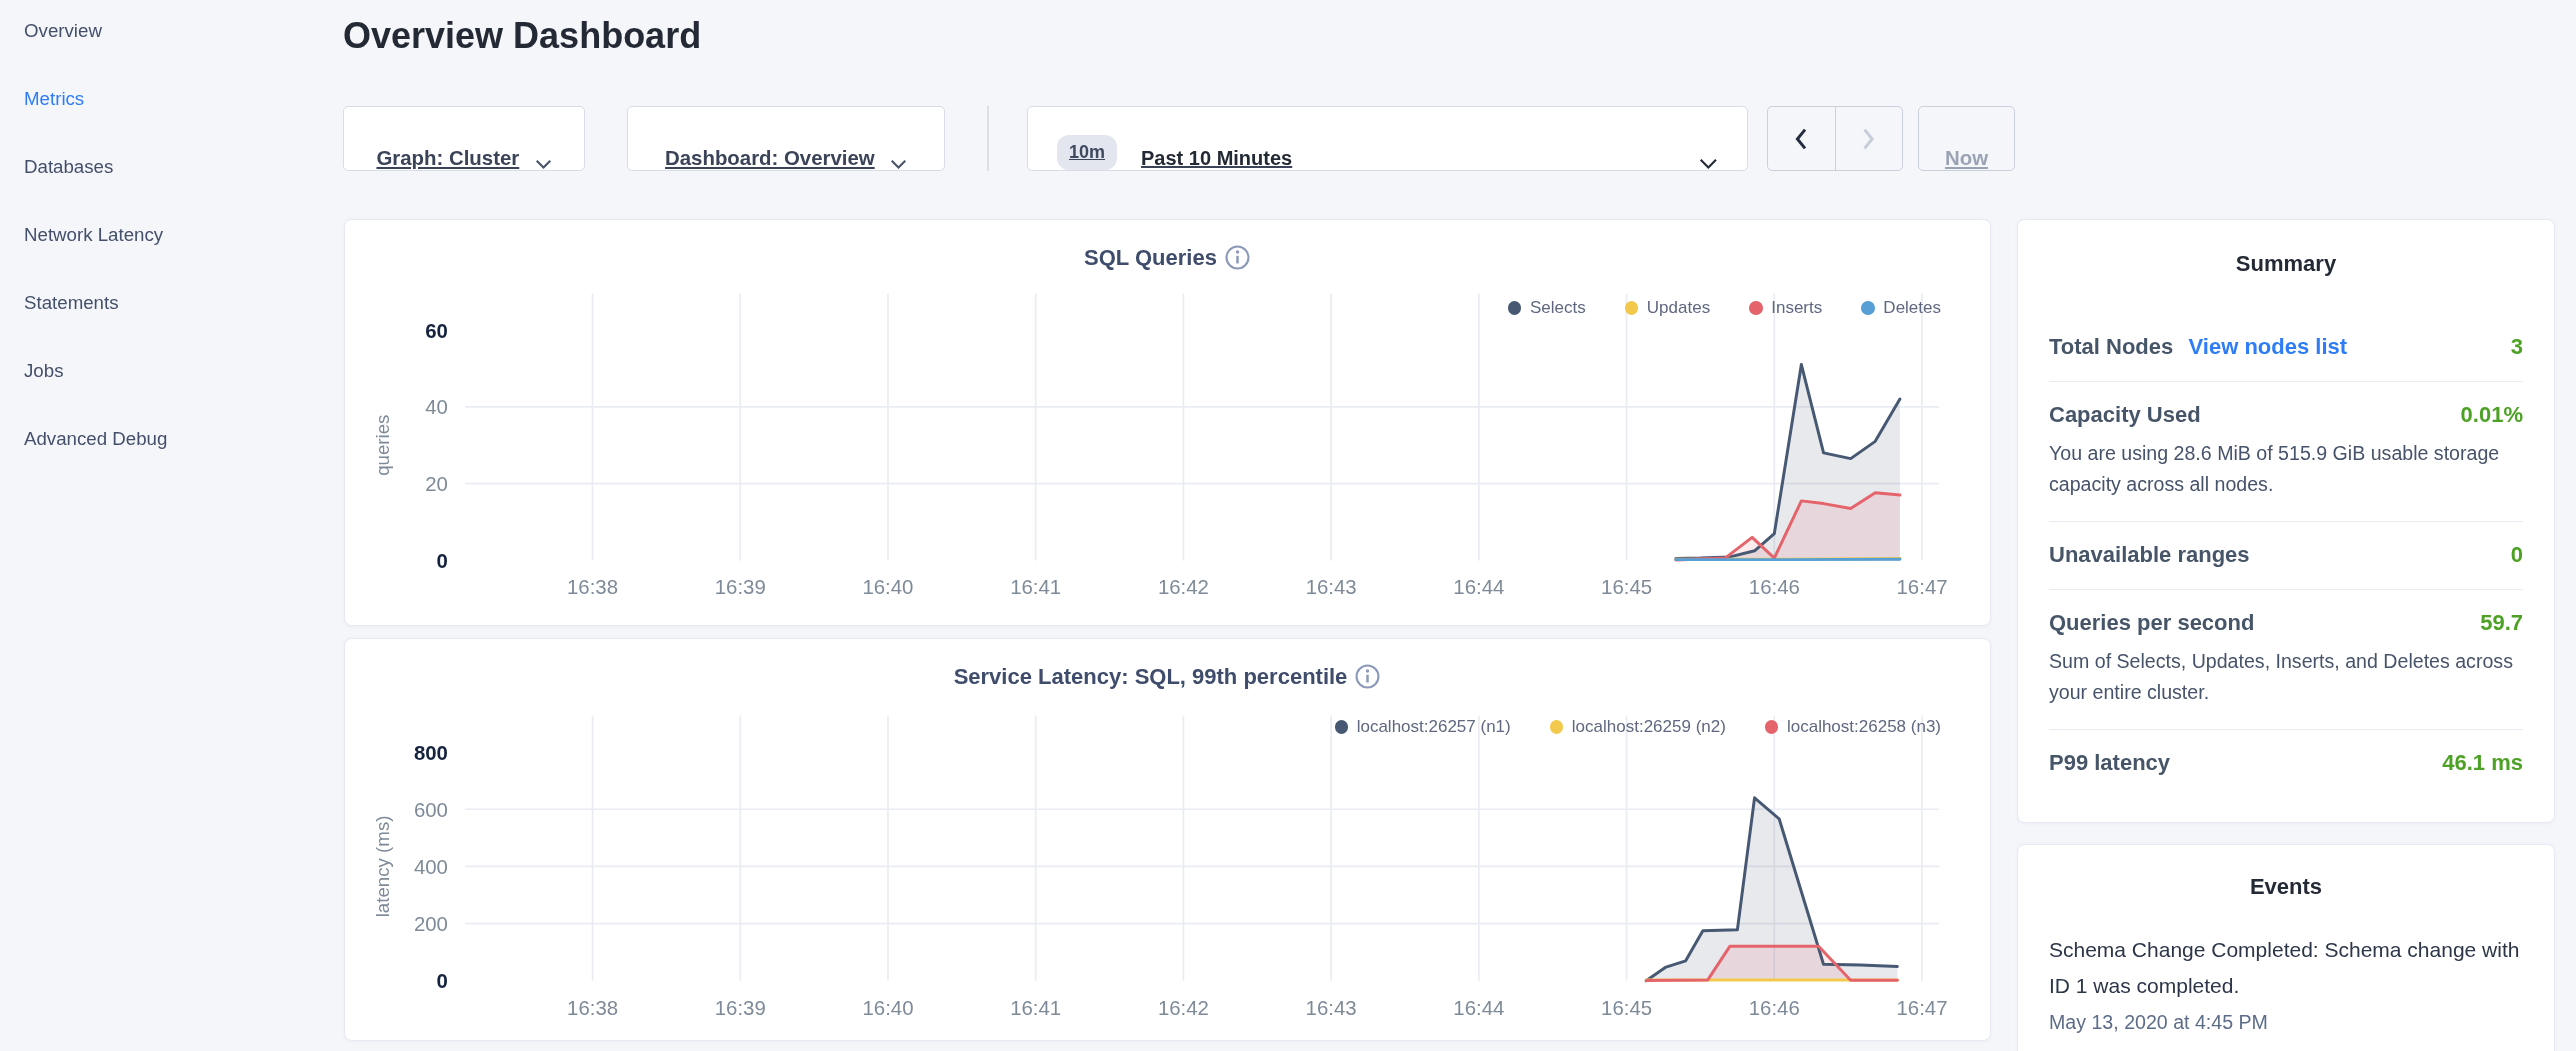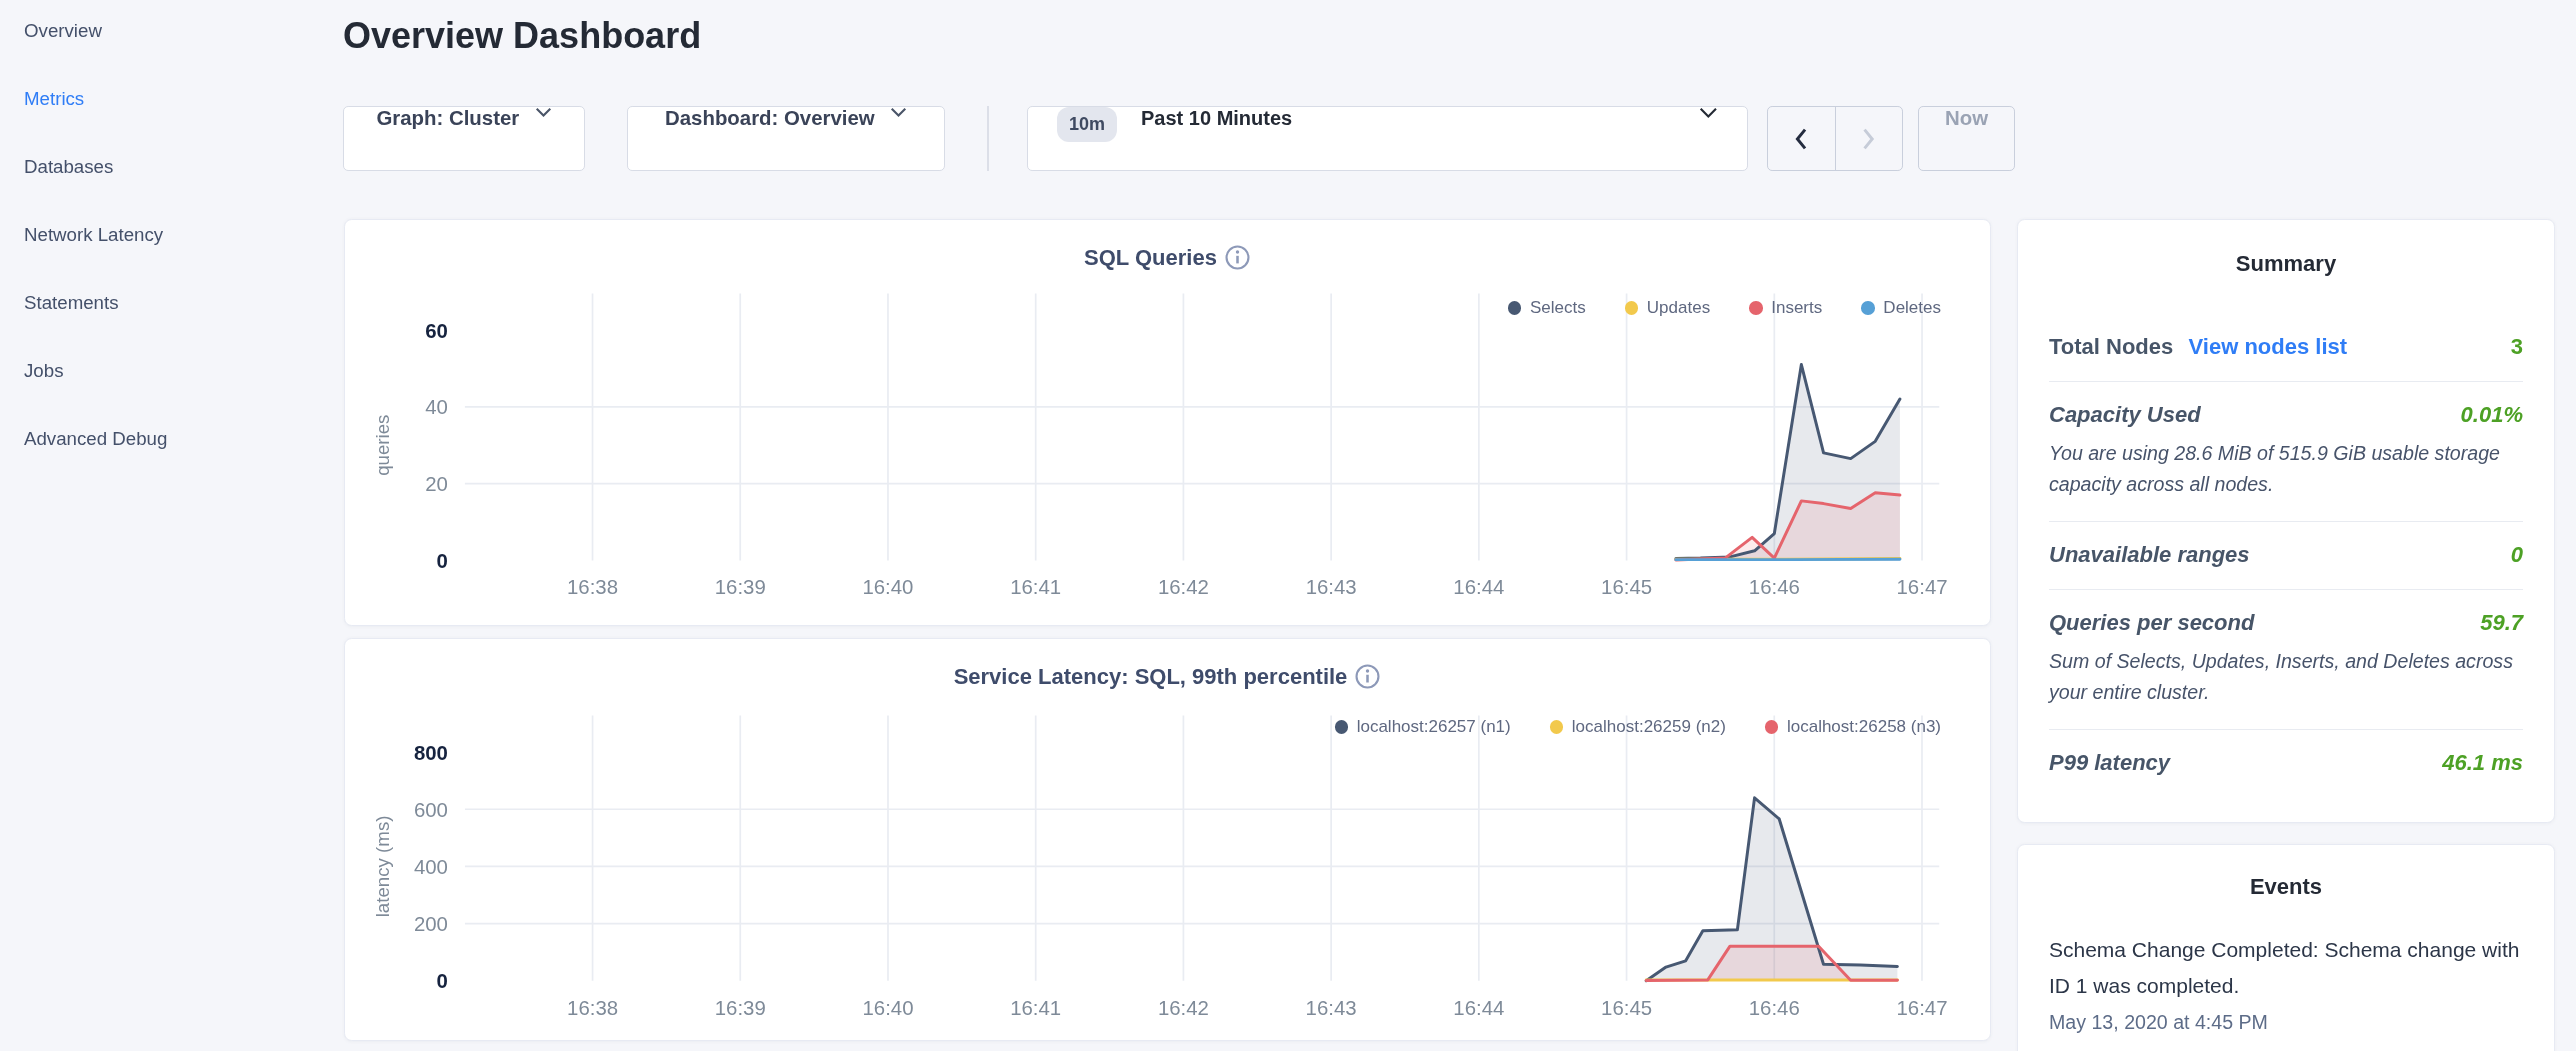--- a/index.html
+++ b/index.html
@@ -9,21 +9,21 @@
   
   .sidebar{position:absolute;left:0;top:0;width:333px;height:1051px;}
   .nav-item{padding:0 0 0 24px;height:68px;display:flex;align-items:flex-start;
     font-size:18.7px;color:#44506a;cursor:pointer;}
   .nav-item span{padding-top:20.4px;}
   .nav-item.active{color:#2f7df6;font-weight:400;}
 
   
   .page-title{position:absolute;left:343px;top:15.3px;font-size:36px;font-weight:600;color:#242a35;}
   .ctrl{position:absolute;top:106px;height:65px;box-sizing:border-box;border-radius:5.1px;
-    display:flex;align-items:flex-start;font-size:20.4px;font-weight:700;color:#3a4358;cursor:pointer;}
+    display:flex;align-items:flex-end;font-size:20.4px;font-weight:700;color:#3a4358;cursor:pointer;text-decoration:underline;}
   .dropdown-btn{background:#fff;border:0.9px solid #d8dce6;justify-content:center;gap:15.3px;}
   #graph-dd{left:343px;width:242px;}
   #dash-dd{left:627px;width:318px;}
   .vdivider{position:absolute;left:987px;top:106px;width:1.7px;height:65px;background:#dcdfe8;}
   #time-box{left:1027px;width:721px;background:#fff;border:0.9px solid #d8dce6;padding:0 29px;}
   .time-badge{background:#e3e6ee;border-radius:12px;padding:6.8px 12px;font-size:18px;font-weight:700;color:#3f4a61;margin-right:24px;}
   .time-label{font-size:20px;font-weight:700;color:#242a35;flex:1;}
   #arrow-group{left:1767px;width:136px;border:0.9px solid #c9cfdc;background:transparent;padding:0;}
   .arrow-half{width:50%;height:100%;display:flex;align-items:center;justify-content:center;}
   .arrow-half + .arrow-half{border-left:0.9px solid #c9cfdc;}
@@ -41,21 +41,21 @@
   .legend{position:absolute;top:78px;right:49px;display:flex;gap:39px;align-items:center;}
   .legend-item{display:flex;align-items:center;gap:8.5px;font-size:17px;color:#5f6880;justify-content:center;}
   .legend-dot{width:13.6px;height:13.6px;border-radius:50%;display:inline-block;}
   svg.plot{position:absolute;left:0;top:0;}
 
   
   #summary-card{left:2017px;top:219px;width:538px;height:604px;padding:31px 31px 0 31px;}
   .panel-title{text-align:center;font-size:22px;font-weight:700;color:#242a35;}
   .summary-rows{margin-top:37px;}
   .summary-row{padding:20.4px 0;}
-  .summary-row + .summary-row{border-top:0.9px solid #e8ebf1;font-style:italic;}
+  .summary-row + .summary-row{border-top:0.9px solid #e8ebf1;}
   .srow-top{display:flex;align-items:center;}
   .srow-label{font-size:22px;font-weight:700;color:#475568;}
   .srow-link{font-size:22px;font-weight:700;color:#2f7df6;margin-left:15.3px;cursor:pointer;}
   .srow-value{margin-left:auto;font-size:22px;font-weight:700;color:#4da125;}
   .srow-sub{margin-top:10.2px;font-size:19.6px;line-height:31px;color:#47536a;}
 
   
   #events-card{left:2017px;top:844px;width:538px;height:281px;padding:29px 31px 0 31px;}
   .event-item{margin-top:32px;}
   .event-text{font-size:21px;line-height:36px;color:#2c3648;}

